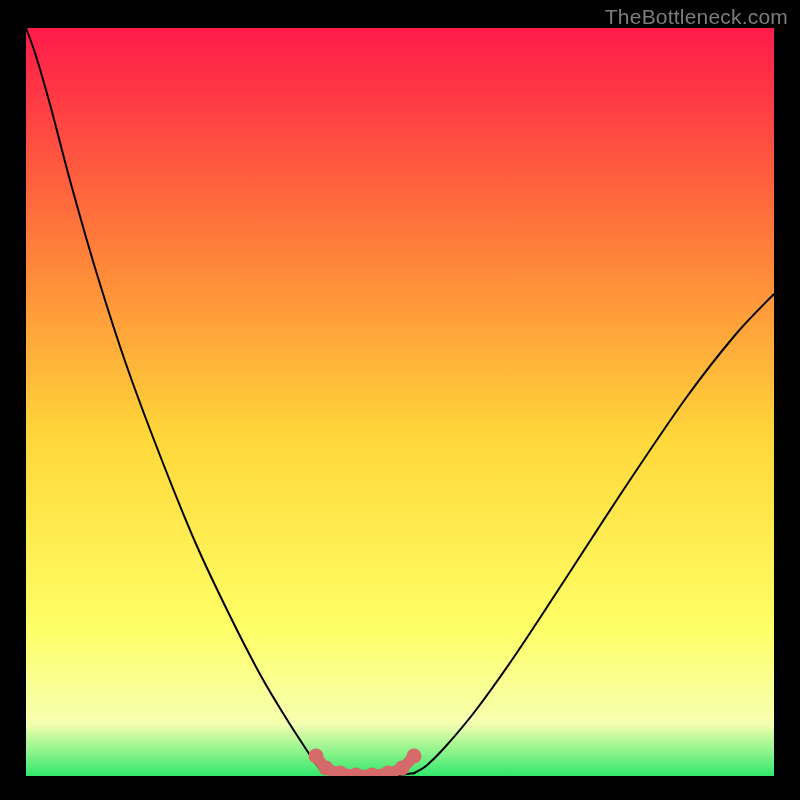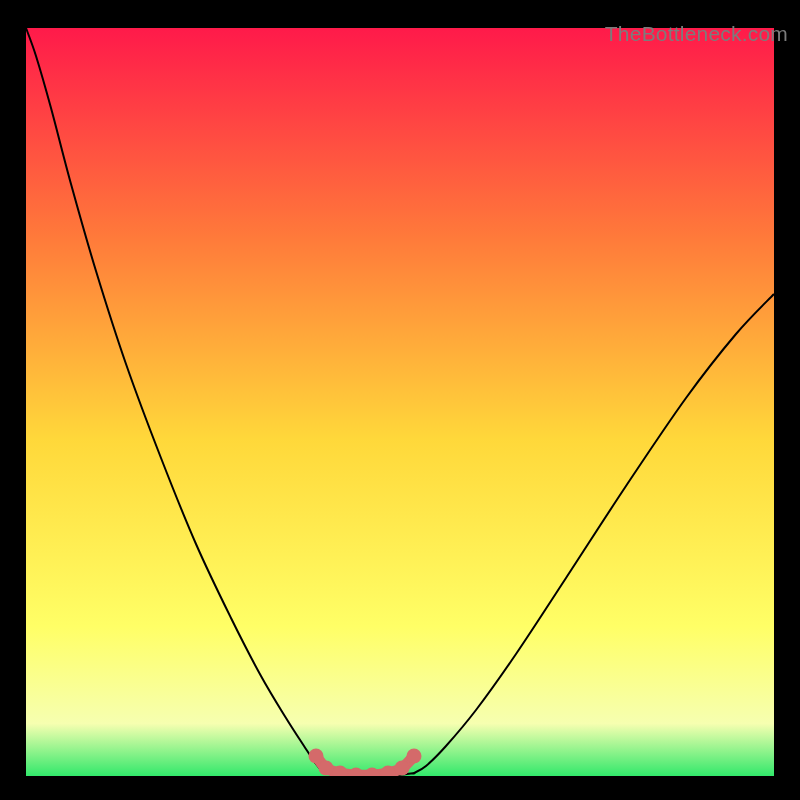--- a/index.html
+++ b/index.html
@@ -12,21 +12,21 @@
     font-family: Arial, Helvetica, sans-serif;
   }
   .frame {
     position: relative;
     width: 800px;
     height: 800px;
     background: #000;
   }
   .watermark {
     position: absolute;
-    top: 22px;
+    top: 5px;
     right: 12px;
     color: #7c7c7c;
     font-size: 21px;
     font-weight: 400;
     letter-spacing: 0.2px;
     z-index: 10;
   }
   .plot-area {
     position: absolute;
     left: 26px;

